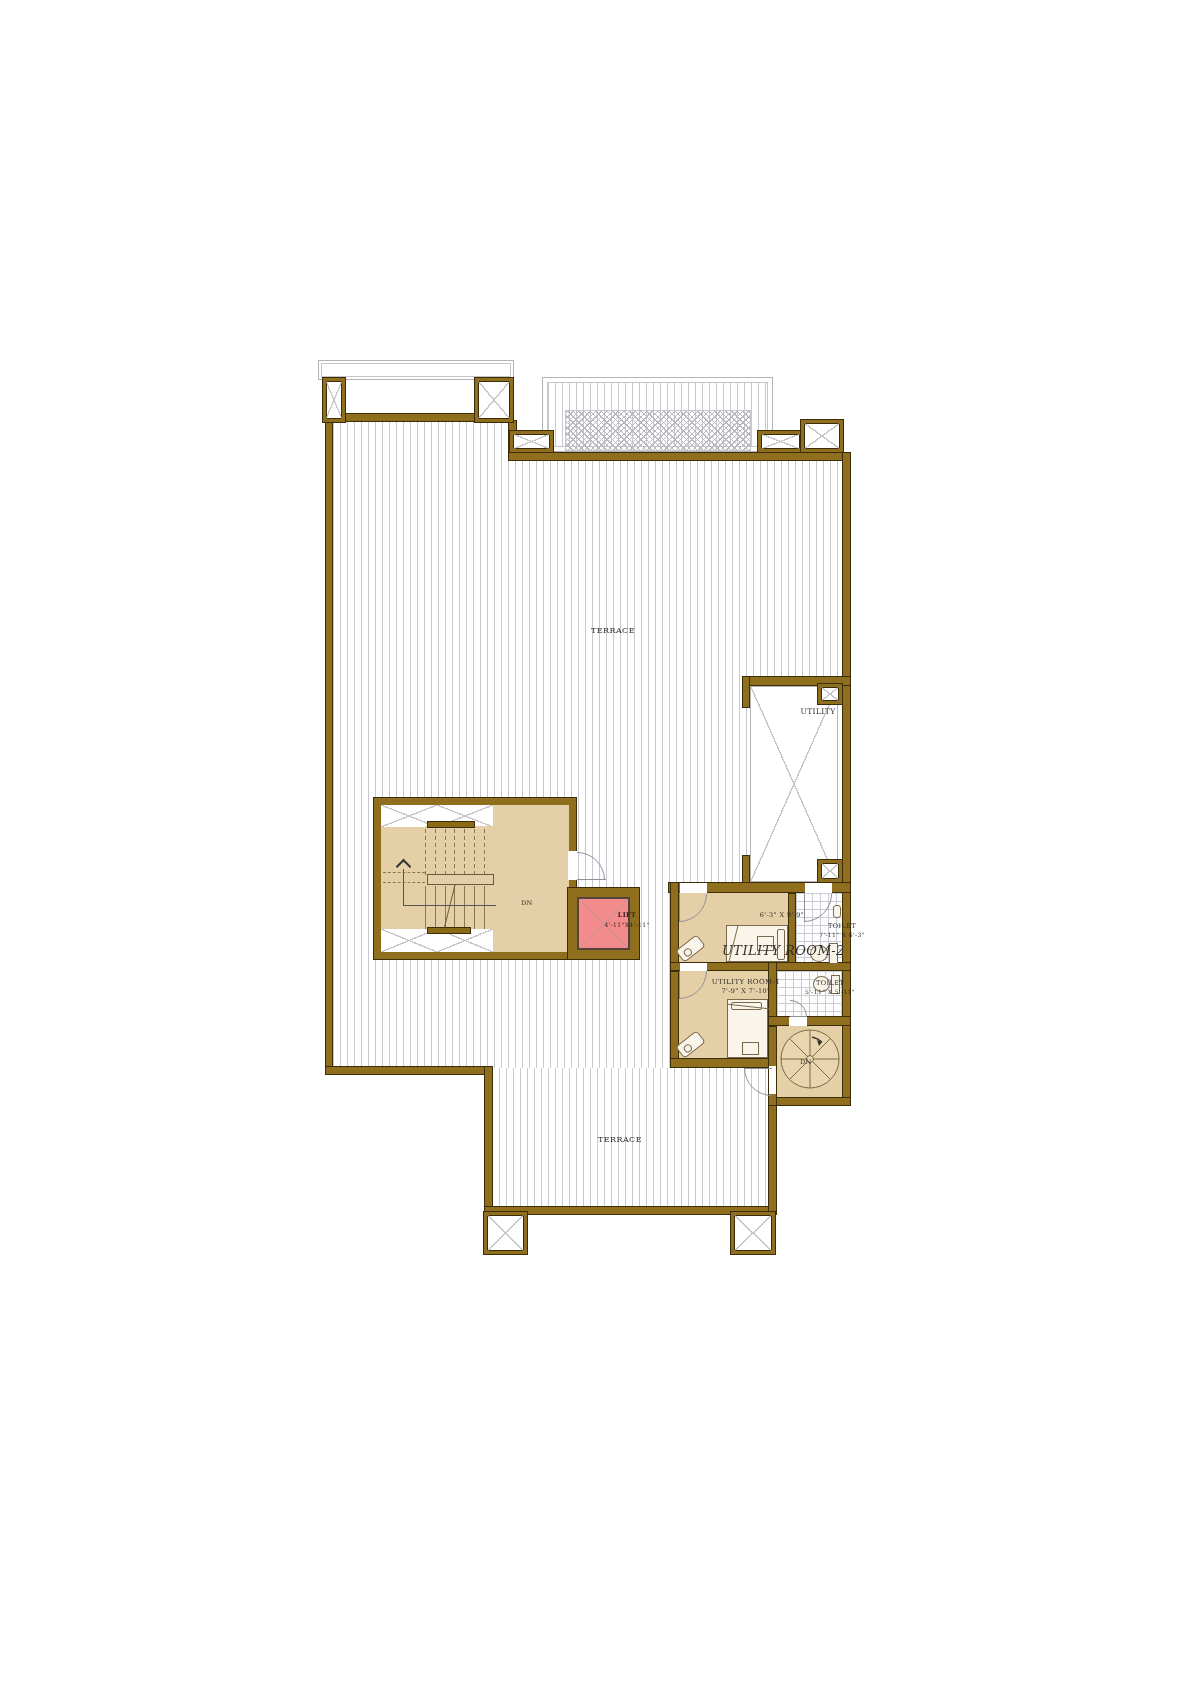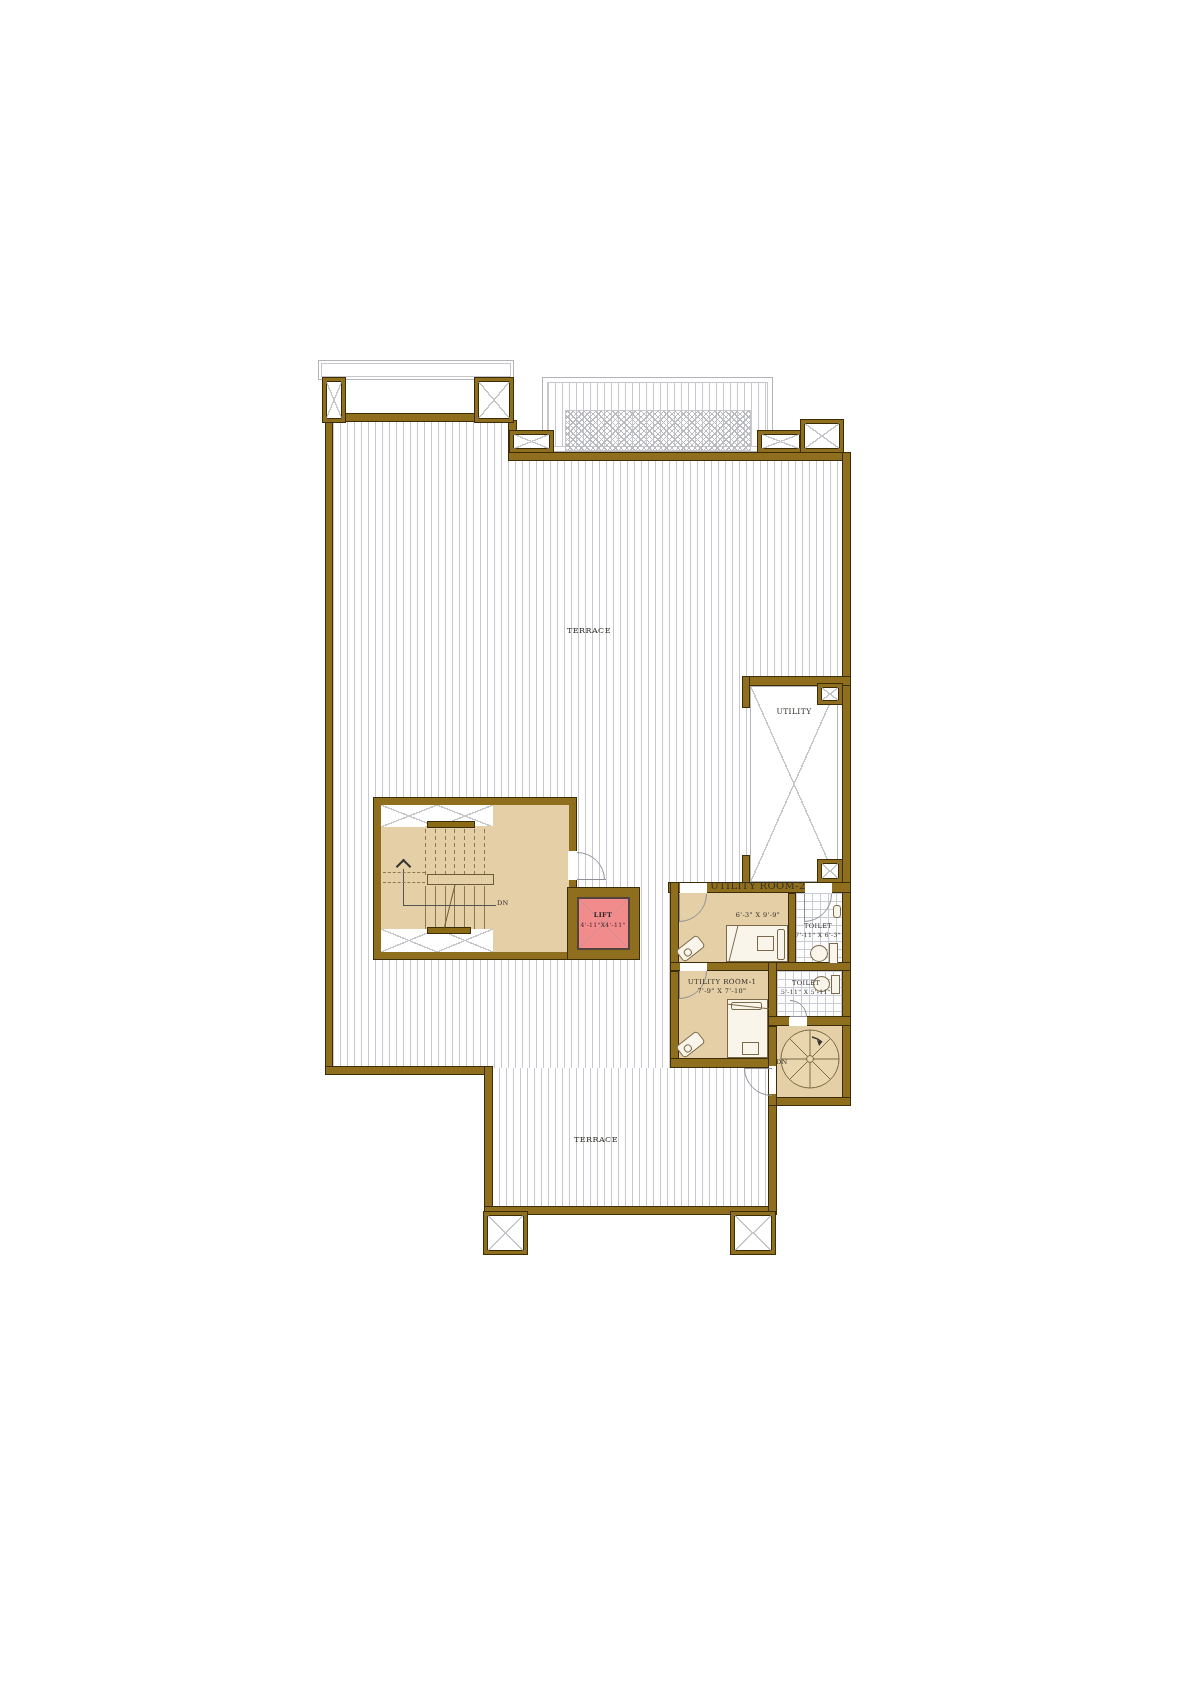--- a/index.html
+++ b/index.html
@@ -26,21 +26,21 @@
       linear-gradient(to top right, transparent calc(50% - 0.7px), #9a9aa2 calc(50% - 0.7px), #9a9aa2 calc(50% + 0.7px), transparent calc(50% + 0.7px)),
       linear-gradient(to bottom right, transparent calc(50% - 0.7px), #9a9aa2 calc(50% - 0.7px), #9a9aa2 calc(50% + 0.7px), transparent calc(50% + 0.7px));}
   .xlines.light{opacity:.55;}
   .hatch-v{position:absolute;background-color:#fff;
     background-image:repeating-linear-gradient(to right, var(--hatch) 0 1px, transparent 1px 7px);}
   .tile{position:absolute;background-color:#fdfdfe;
     background-image:
       repeating-linear-gradient(to right, var(--tile) 0 1px, transparent 1px 8px),
       repeating-linear-gradient(to bottom, var(--tile) 0 1px, transparent 1px 8px);}
   .tan{position:absolute;background:var(--room);}
-  .lbl{position:absolute;color:var(--ink);text-align:center;white-space:nowrap;letter-spacing:.4px;line-height:1.15;}
+  .lbl{position:absolute;color:var(--ink);text-align:center;white-space:nowrap;letter-spacing:.4px;line-height:1.15;padding-left:24px;}
   .arc{position:absolute;border:1px solid #8f8f97;border-radius:50%;box-sizing:border-box;}
   .leaf{position:absolute;background:#8f8f97;}
   .thinbox{position:absolute;border:1px solid var(--thin);box-sizing:border-box;background:#fff;}
   .inbox{position:absolute;border:1px solid #c6c6cb;box-sizing:border-box;}
   .fixt{position:absolute;background:#faf5ea;border:1px solid var(--fix);box-sizing:border-box;}
   .line{position:absolute;background:#555;}
   .dash{position:absolute;border-top:1px dashed #8a7850;}
   .flight-up{position:absolute;
     background-image:
       repeating-linear-gradient(to bottom, var(--room) 0 3px, transparent 3px 7px),
@@ -229,21 +229,21 @@
     </svg>
   </div>
 
   <div class="lbl" style="left:529px;top:626px;width:120px;font-size:8px;">TERRACE</div>
   <div class="lbl" style="left:536px;top:1135px;width:120px;font-size:8px;">TERRACE</div>
   <div class="lbl" style="left:754px;top:708px;width:80px;font-size:7.5px;">UTILITY</div>
 
   <div class="lbl" style="left:563px;top:912px;width:80px;font-size:6.5px;font-weight:bold;color:#3a2525;">LIFT</div>
   <div class="lbl" style="left:563px;top:922px;width:80px;font-size:6px;color:#3a2525;">4'-11"X4'-11"</div>
 
-  <div class="lbl" style="left:698px;top:880px;width:120px;font-size:10px;">UTILITY ROOM-2</div>
+  <div class="lbl" style="left:698px;top:944px;width:120px;font-size:13px;font-style:italic;">UTILITY ROOM-2</div>
   <div class="lbl" style="left:698px;top:912px;width:120px;font-size:6.5px;">6'-3" X 9'-9"</div>
 
   <div class="lbl" style="left:788px;top:923px;width:60px;font-size:6.5px;">TOILET</div>
   <div class="lbl" style="left:788px;top:932px;width:60px;font-size:6px;">7'-11" X 6'-3"</div>
 
   <div class="lbl" style="left:662px;top:978px;width:120px;font-size:7px;">UTILITY ROOM-1</div>
   <div class="lbl" style="left:662px;top:988px;width:120px;font-size:6.5px;">7'-9" X 7'-10"</div>
 
   <div class="lbl" style="left:776px;top:980px;width:60px;font-size:6.5px;">TOILET</div>
   <div class="lbl" style="left:776px;top:989px;width:60px;font-size:6px;">5'-11" X 5'-11"</div>

